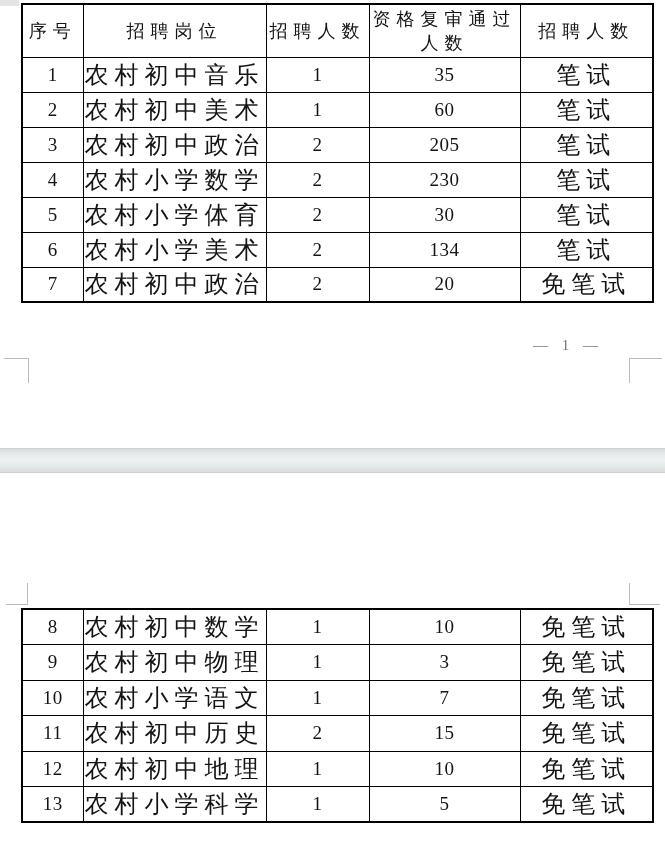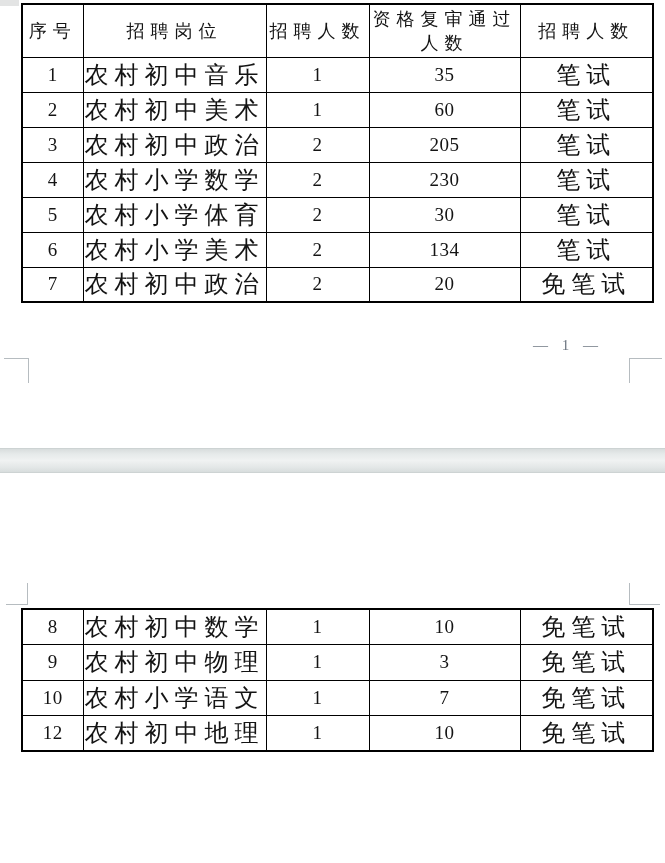--- a/index.html
+++ b/index.html
@@ -202,20 +202,34 @@
       <td class="zh">免笔试</td>
     </tr>
     <tr>
       <td class="num">10</td>
       <td class="zh">农村小学语文</td>
       <td class="num">1</td>
       <td class="num">7</td>
       <td class="zh">免笔试</td>
     </tr>
     <tr>
+      <td class="num">11</td>
+      <td class="zh">农村初中历史</td>
+      <td class="num">2</td>
+      <td class="num">15</td>
+      <td class="zh">免笔试</td>
+    </tr>
+    <tr>
       <td class="num">12</td>
       <td class="zh">农村初中地理</td>
       <td class="num">1</td>
       <td class="num">10</td>
       <td class="zh">免笔试</td>
     </tr>
+    <tr>
+      <td class="num">13</td>
+      <td class="zh">农村小学科学</td>
+      <td class="num">1</td>
+      <td class="num">5</td>
+      <td class="zh">免笔试</td>
+    </tr>
   </tbody>
 </table>
 
 </body></html>

